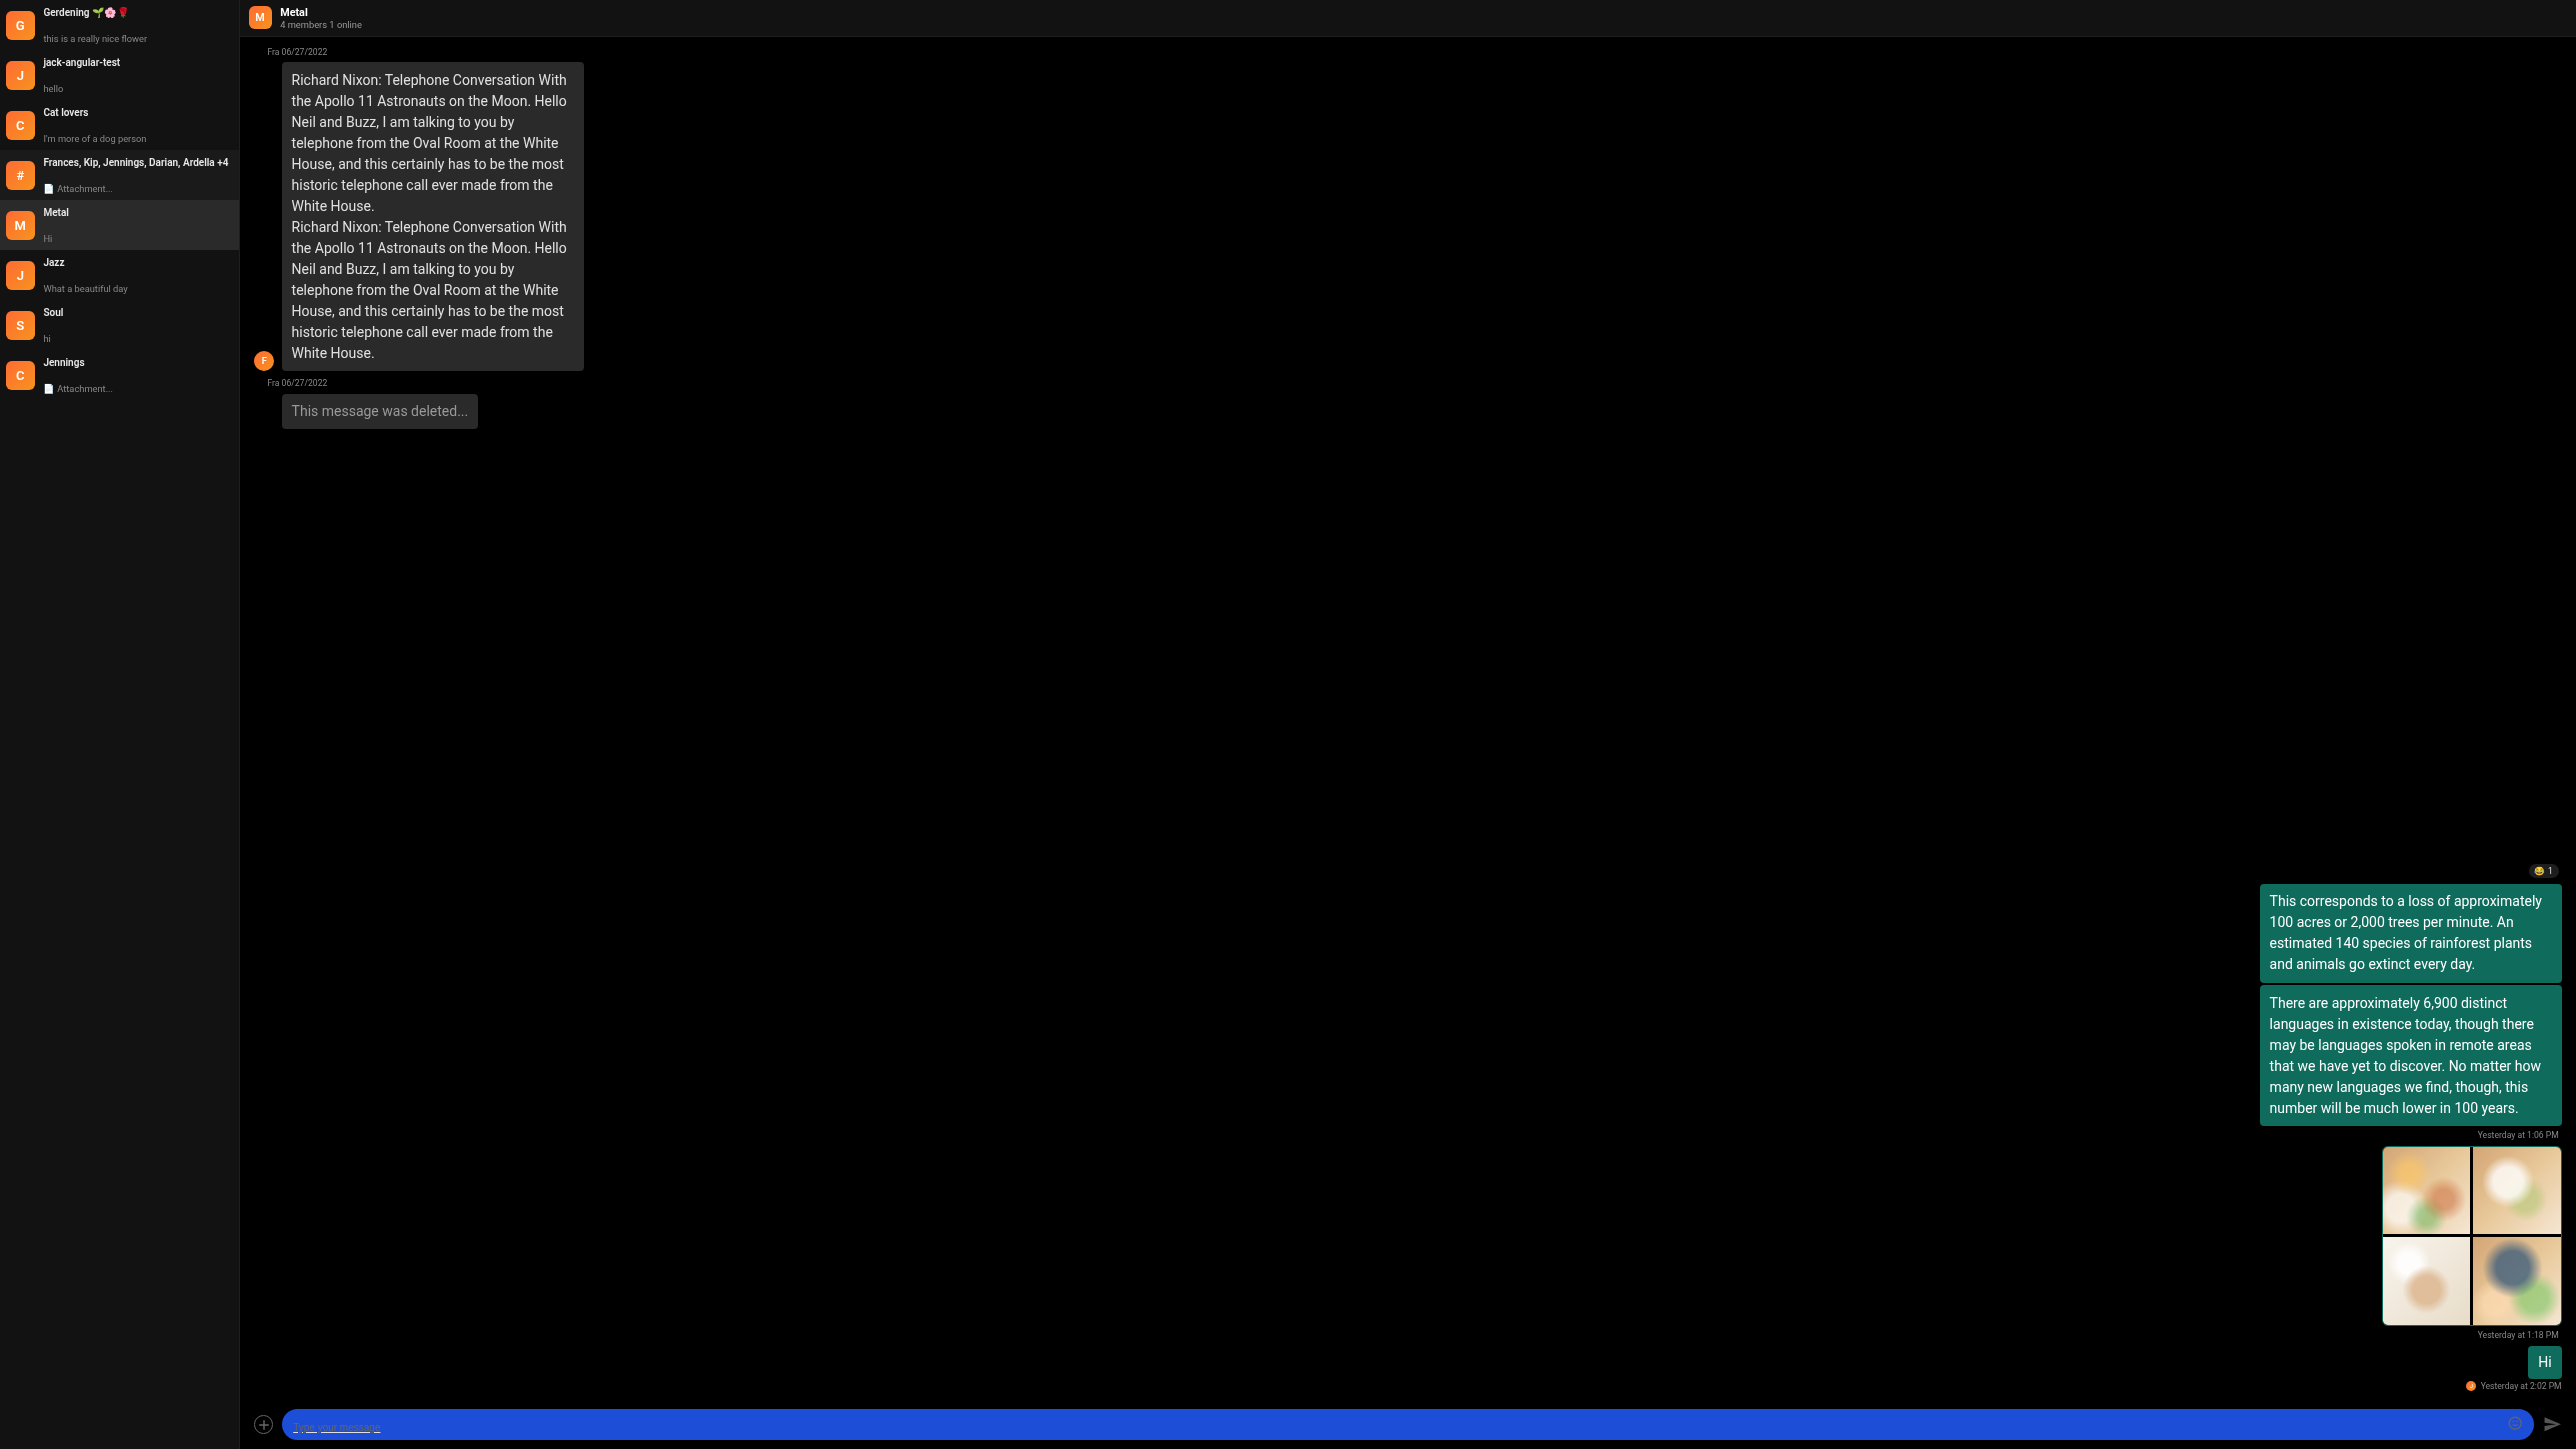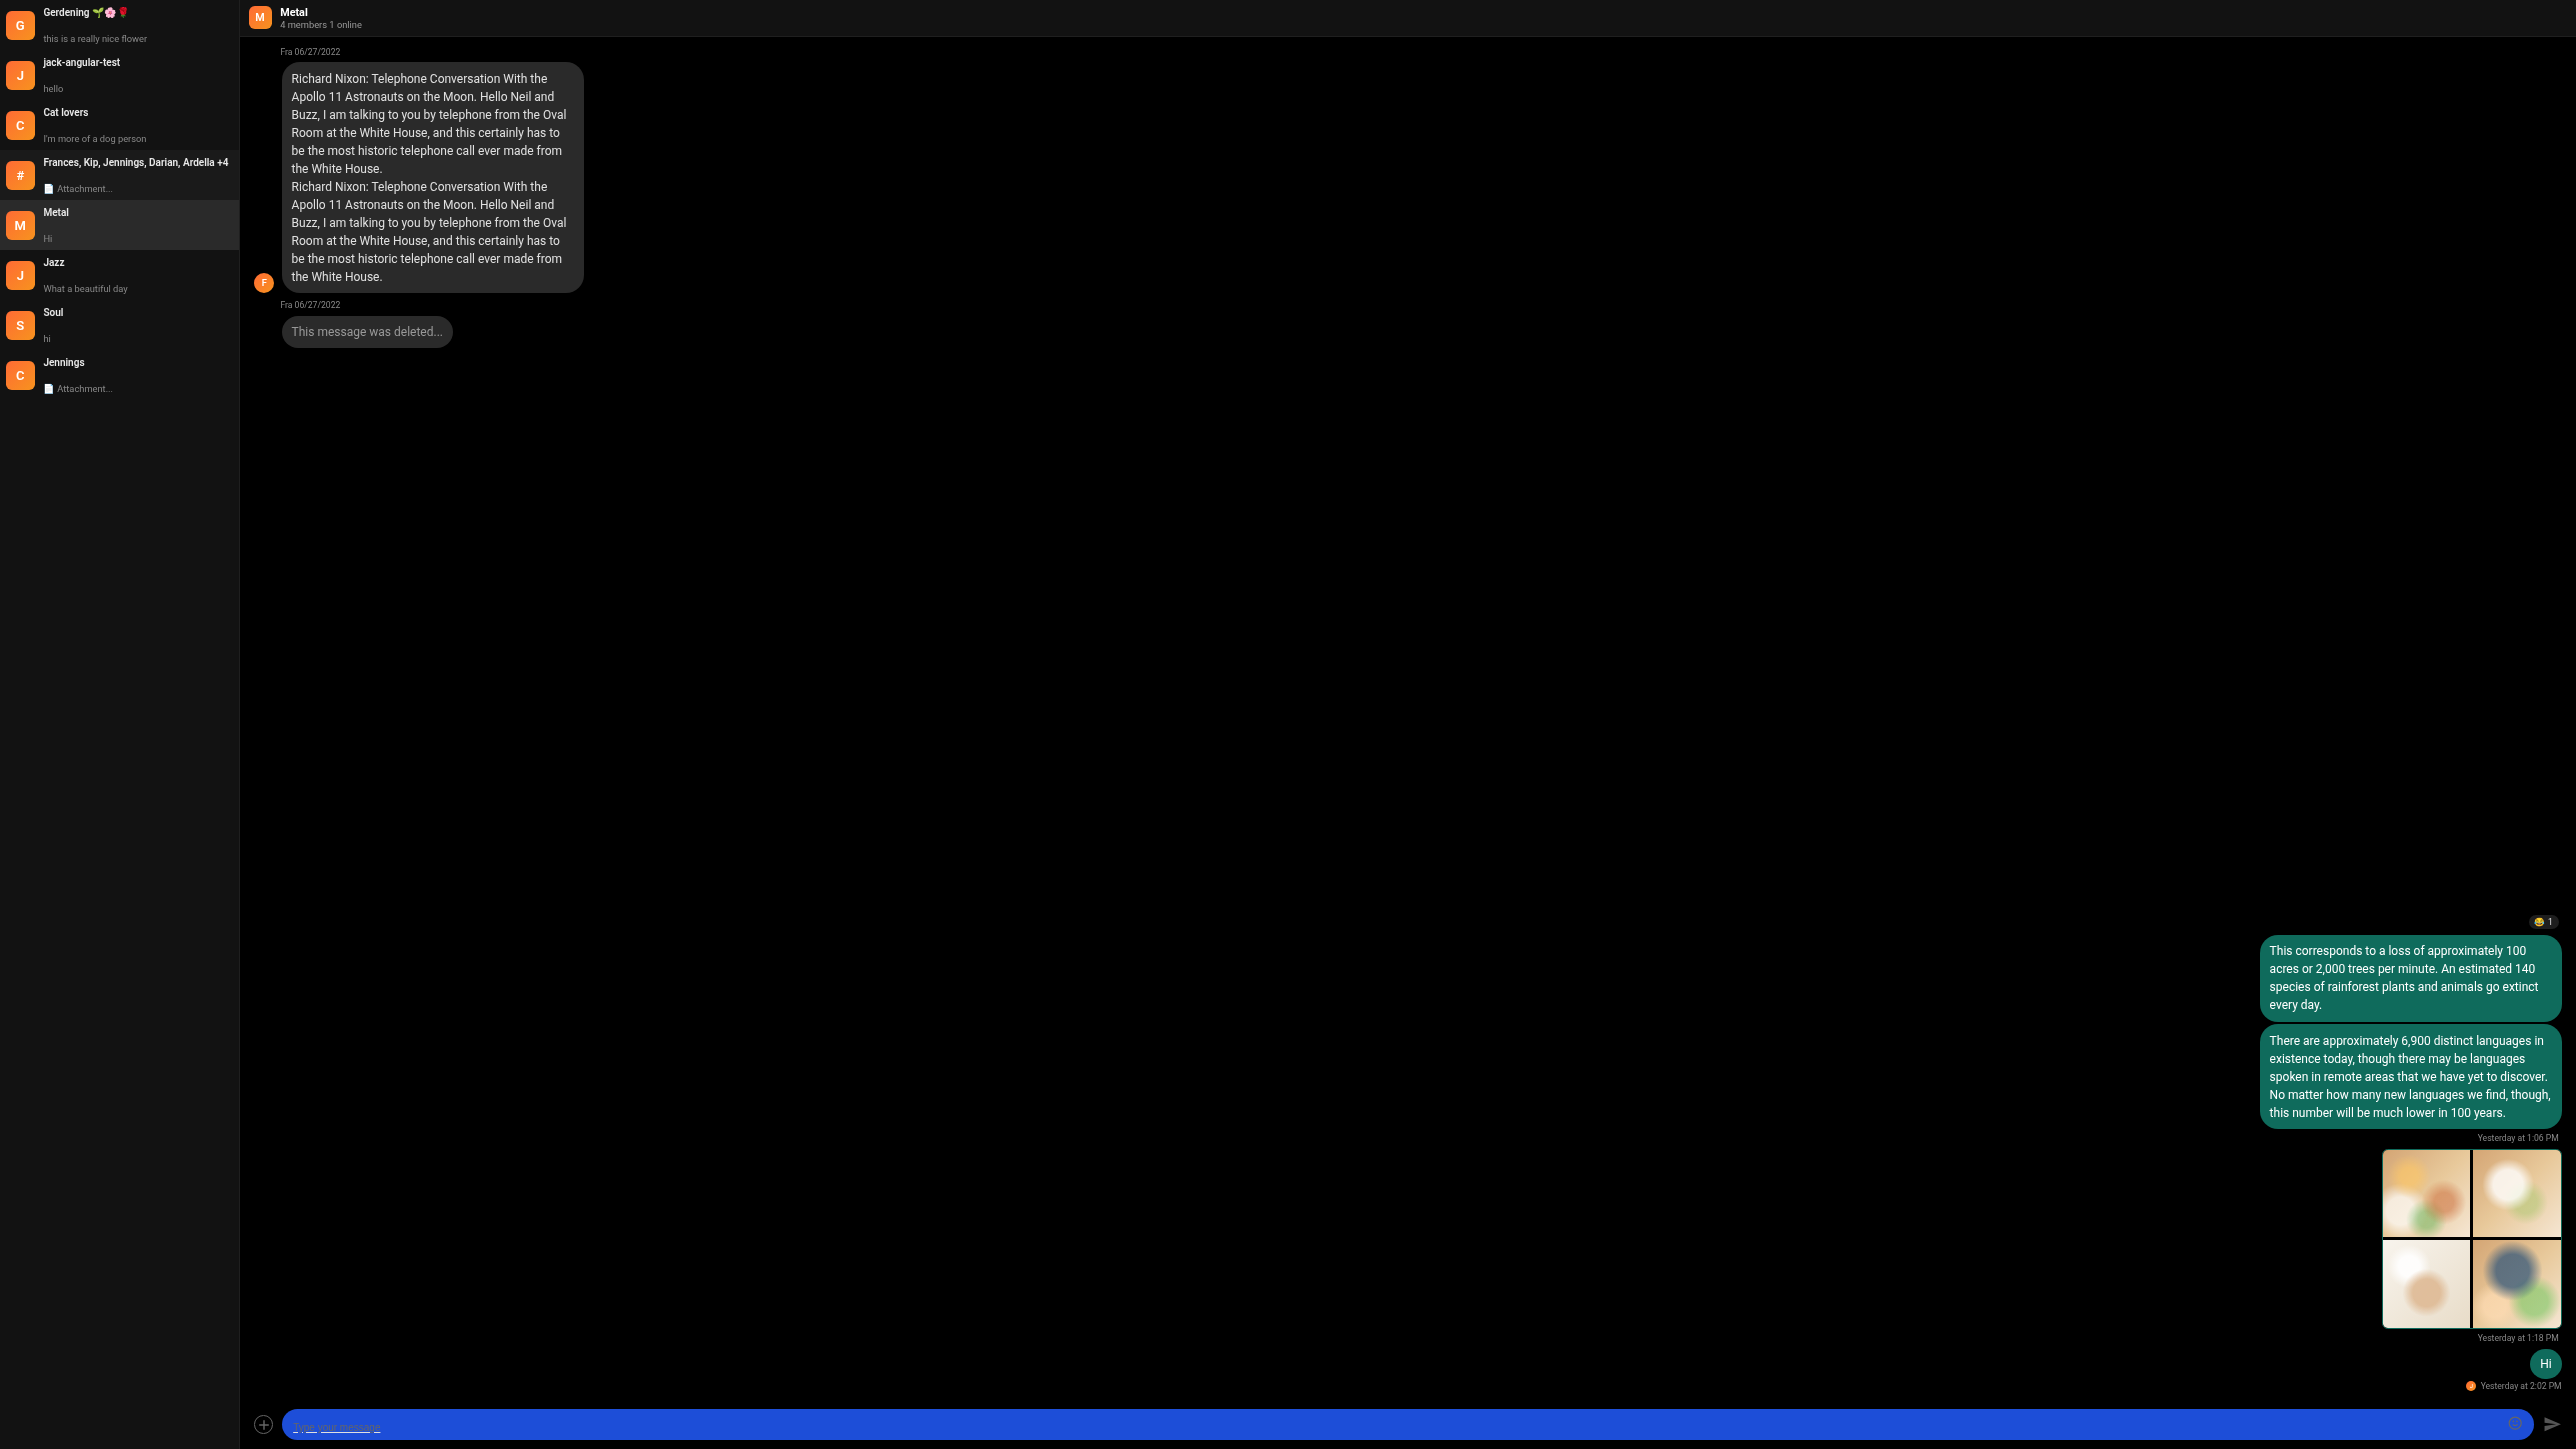--- a/index.html
+++ b/index.html
@@ -88,40 +88,40 @@
       align-items: center;
       justify-content: center;
       font-size: 9.3px;
       font-weight: 600;
       color: #fff;
       flex-shrink: 0;
     }
     .bubble {
       max-width: 302px;
       padding: 7.2px 10px;
-      border-radius: 18px;
-      font-size: 12px;
+      border-radius: 4px;
+      font-size: 14px;
       line-height: 1.5;
       background: #2a2a2a;
       color: #e0e0e0;
     }
     .bubble.own {
       background: #0f6b5c;
       color: #fff;
     }
     .bubble.deleted {
       background: #2a2a2a;
       color: #999;
       font-style: normal;
     }
     .msg-meta {
       font-size: 8.6px;
       color: #888;
       margin-top: 1.4px;
-      margin-left: 26px;
+      margin-left: 13px;
     }
     .msg-meta.right { text-align: right; margin-left: 16px; margin-right: 2.9px; }
     .reaction-row { display: flex; justify-content: flex-end; margin-right: 2.9px; }
     .reaction-chip {
       background: #1e1e1e;
       border-radius: 8.6px;
       padding: 2.2px 5.8px;
       font-size: 8.6px;
       display: inline-flex;
       align-items: center;

